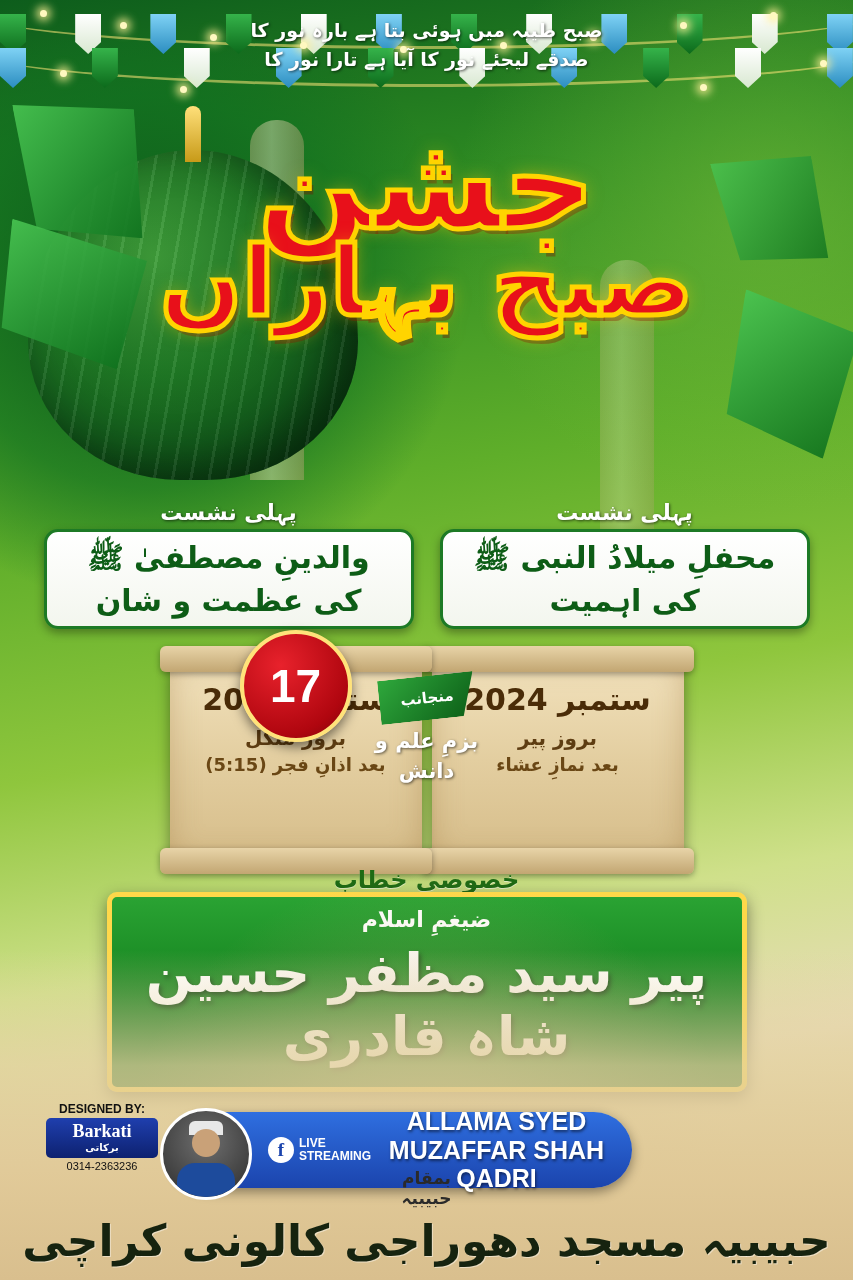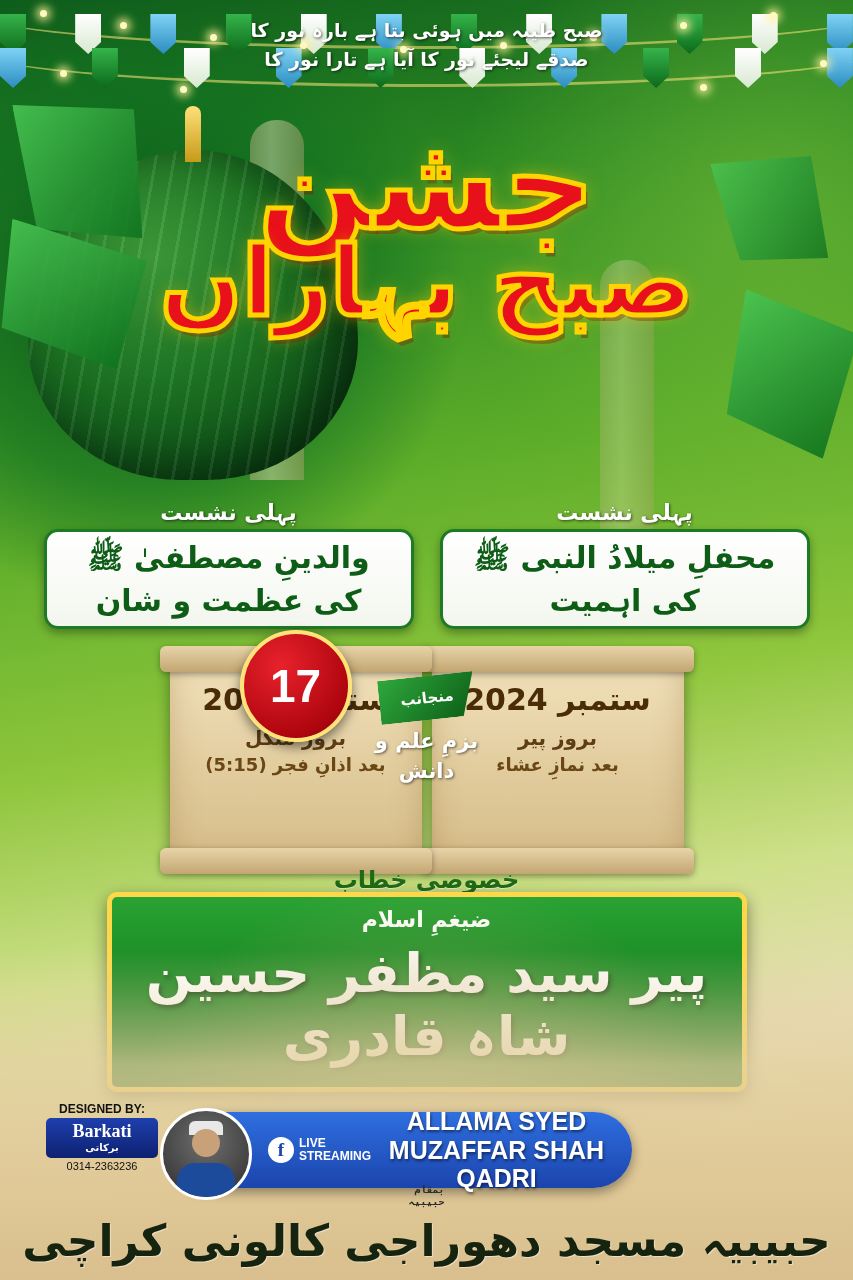--- a/index.html
+++ b/index.html
@@ -292,21 +292,21 @@
   .live-name {
     flex: 1; text-align: center; color: #fff;
     font-size: 25px; font-weight: bold; line-height: 1.15;
     padding-right: 10px;
     text-shadow: 1px 2px 3px rgba(0,0,0,0.5);
   }
 
   
   .venue-crest {
     position: absolute; left: 50%; transform: translateX(-50%); bottom: 72px;
-    text-align: right; color: #2a2a2a; font-size: 10px; font-weight: bold; font-family: Liberation Mono, monospace;
+    text-align: center; color: #2a2a2a; font-size: 17px; font-weight: bold;
   }
   .venue {
     position: absolute; left: 0; bottom: 14px; width: 100%;
     text-align: center;
     color: #16230f; font-size: 44px; font-weight: bold;
     text-shadow: 1px 1px 0 rgba(255,255,255,0.45);
   }
 </style>
 </head>
 <body>

